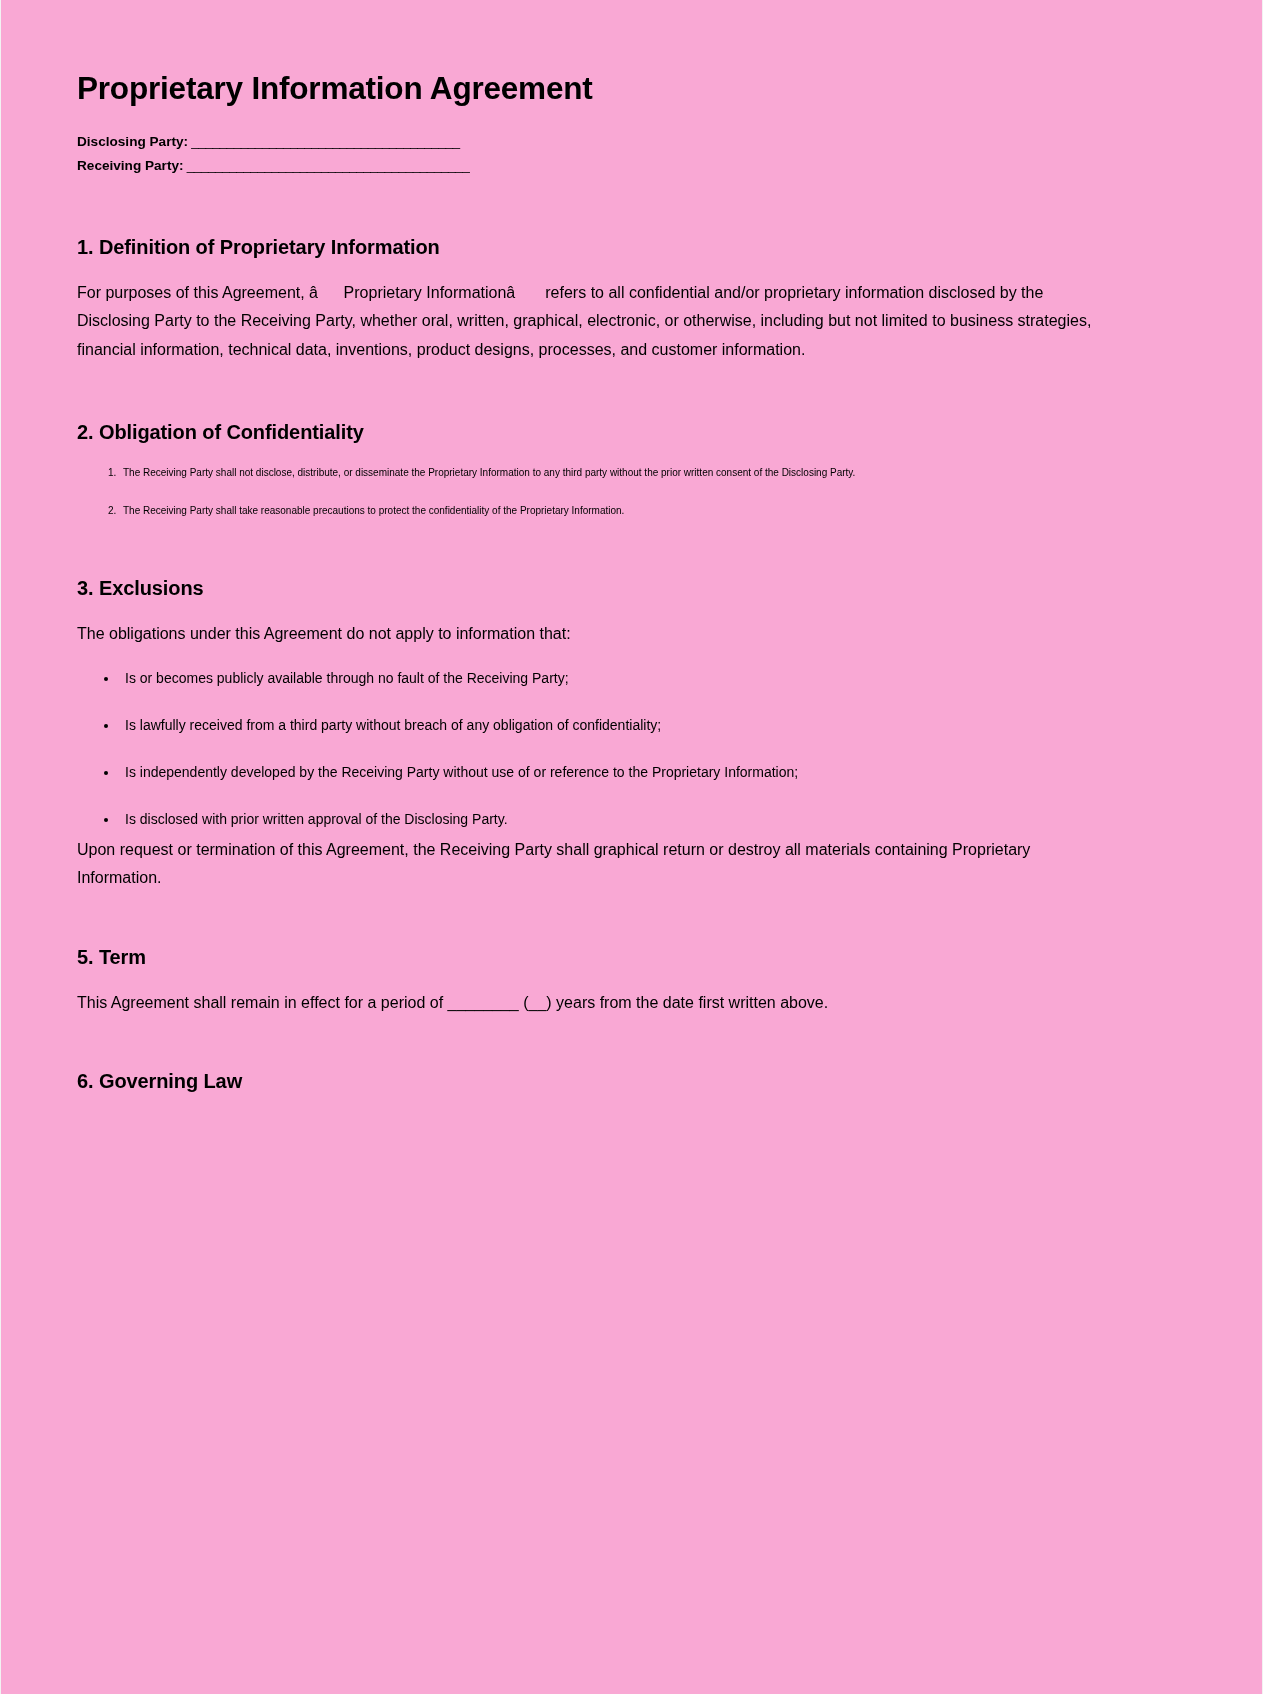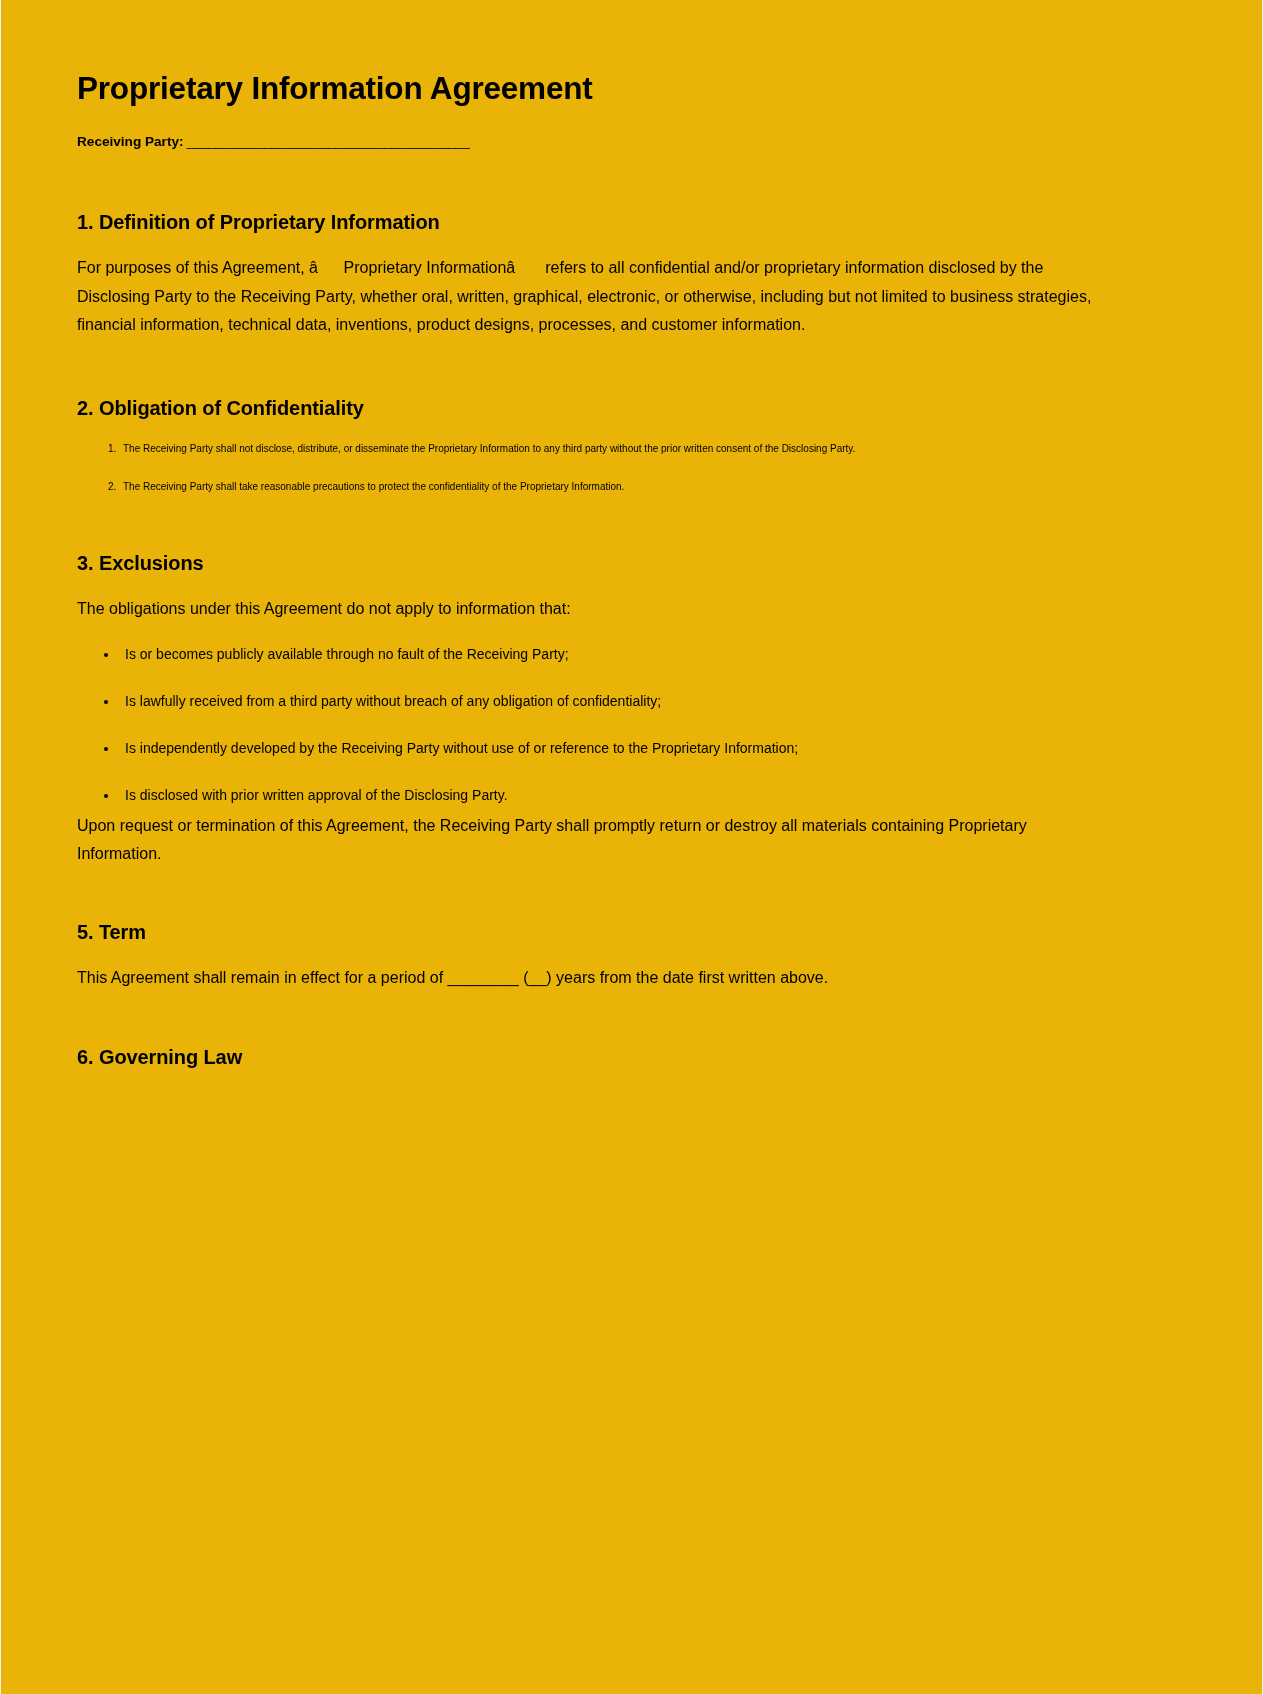--- a/index.html
+++ b/index.html
@@ -17,21 +17,21 @@
     position: relative;
   }
 
   
   .page-surface {
     position: absolute;
     left: 0;
     top: 0;
     width: 1263px;
     height: 1694px;
-    background: #eab308;
+    background: #f9a8d4;
   }
 
   
   .page-edge-left {
     position: absolute;
     left: 0px;
     top: 0;
     width: 1px;
     height: 1694px;
     background: #f2f2f2;
@@ -145,20 +145,23 @@
   <div class="page-edge-right"></div>
 
   <div class="doc">
     <div class="doc-inner">
 
       <h1 class="doc-title">Proprietary Information Agreement</h1>
 
 
       <div class="party-block">
         <p class="party-line">
+          <span class="party-label">Disclosing Party:</span><span class="party-rule"> ______________________________________</span>
+        </p>
+        <p class="party-line">
           <span class="party-label">Receiving Party:</span><span class="party-rule"> ________________________________________</span>
         </p>
       </div>
 
       <h2 class="section-heading">1. Definition of Proprietary Information</h2>
       <p class="section-para">For purposes of this Agreement, âProprietary Informationâ refers to all confidential and/or proprietary information disclosed by the Disclosing Party to the Receiving Party, whether oral, written, graphical, electronic, or otherwise, including but not limited to business strategies, financial information, technical data, inventions, product designs, processes, and customer information.</p>
 
       <h2 class="section-heading">2. Obligation of Confidentiality</h2>
       <ol class="num-list">
         <li>The Receiving Party shall not disclose, distribute, or disseminate the Proprietary Information to any third party without the prior written consent of the Disclosing Party.</li>
@@ -167,21 +170,21 @@
 
       <h2 class="section-heading">3. Exclusions</h2>
       <p class="section-para">The obligations under this Agreement do not apply to information that:</p>
       <ul class="bullet-list">
         <li>Is or becomes publicly available through no fault of the Receiving Party;</li>
         <li>Is lawfully received from a third party without breach of any obligation of confidentiality;</li>
         <li>Is independently developed by the Receiving Party without use of or reference to the Proprietary Information;</li>
         <li>Is disclosed with prior written approval of the Disclosing Party.</li>
       </ul>
 
-      <p class="section-para">Upon request or termination of this Agreement, the Receiving Party shall promptly return or destroy all materials containing Proprietary Information.</p>
+      <p class="section-para">Upon request or termination of this Agreement, the Receiving Party shall graphical return or destroy all materials containing Proprietary Information.</p>
 
       <h2 class="section-heading tight-top">5. Term</h2>
       <p class="section-para">This Agreement shall remain in effect for a period of ________ (__) years from the date first written above.</p>
 
       <h2 class="section-heading tight-top">6. Governing Law</h2>
 
     </div>
   </div>
 </div>
 

